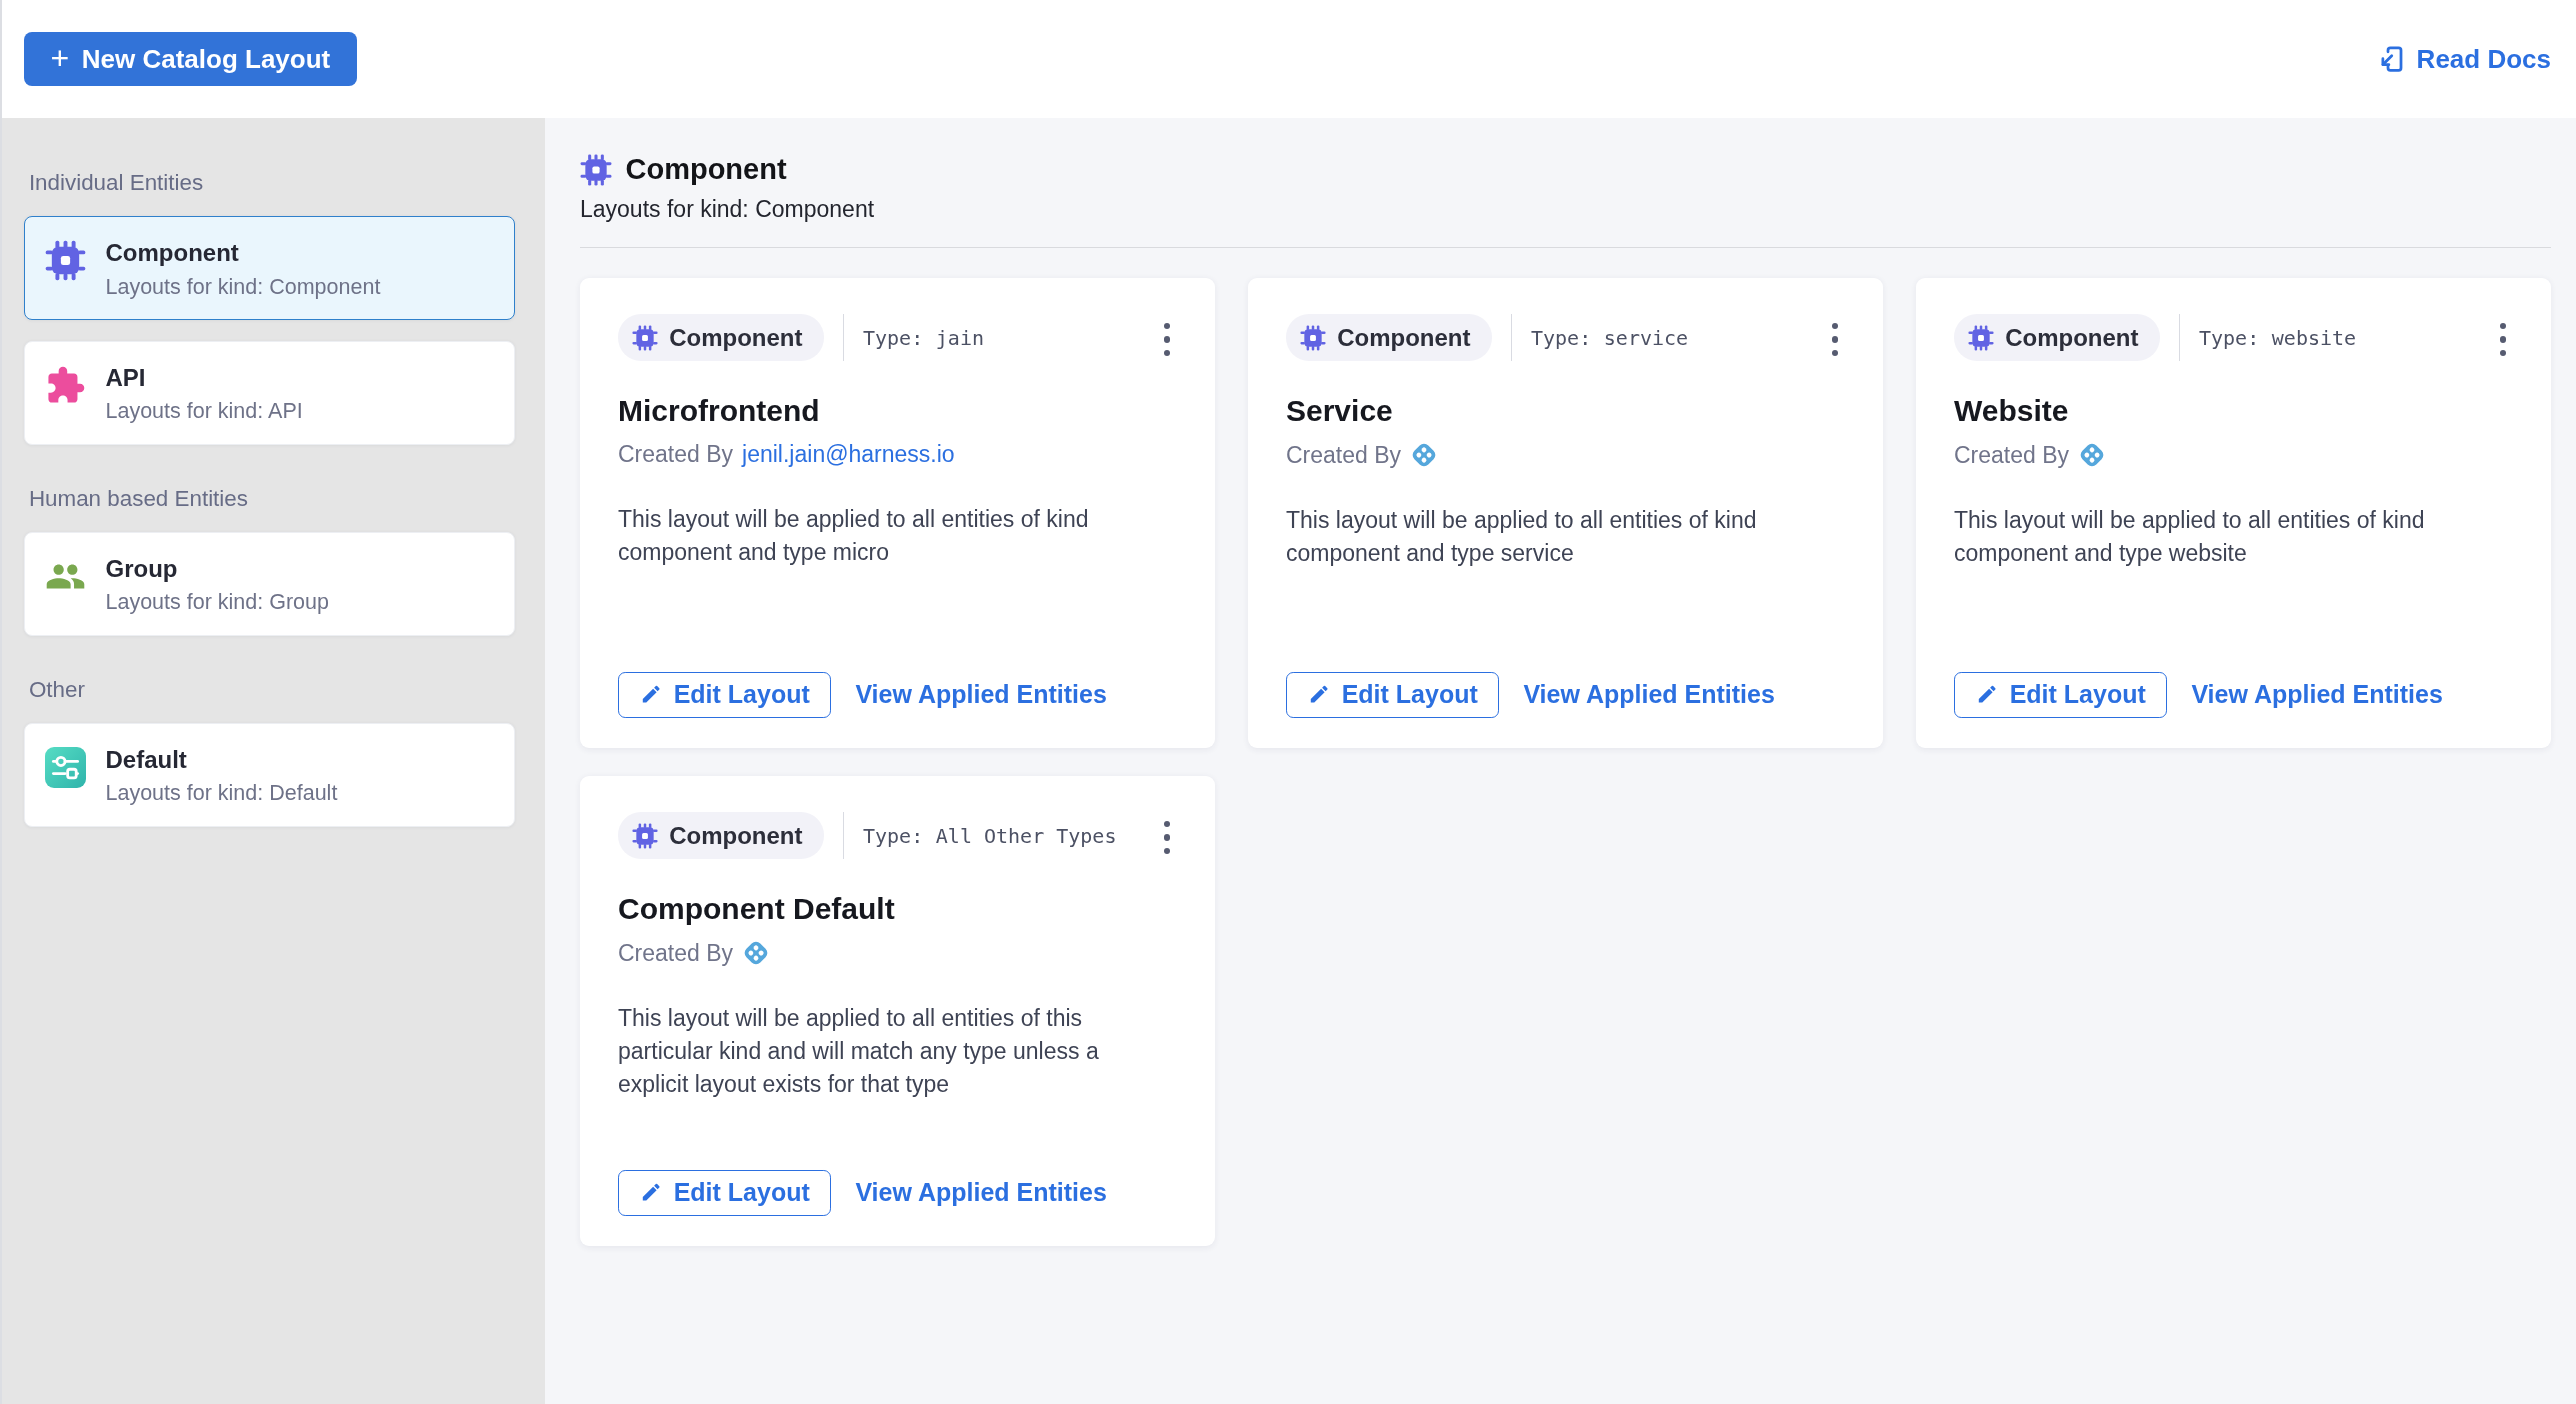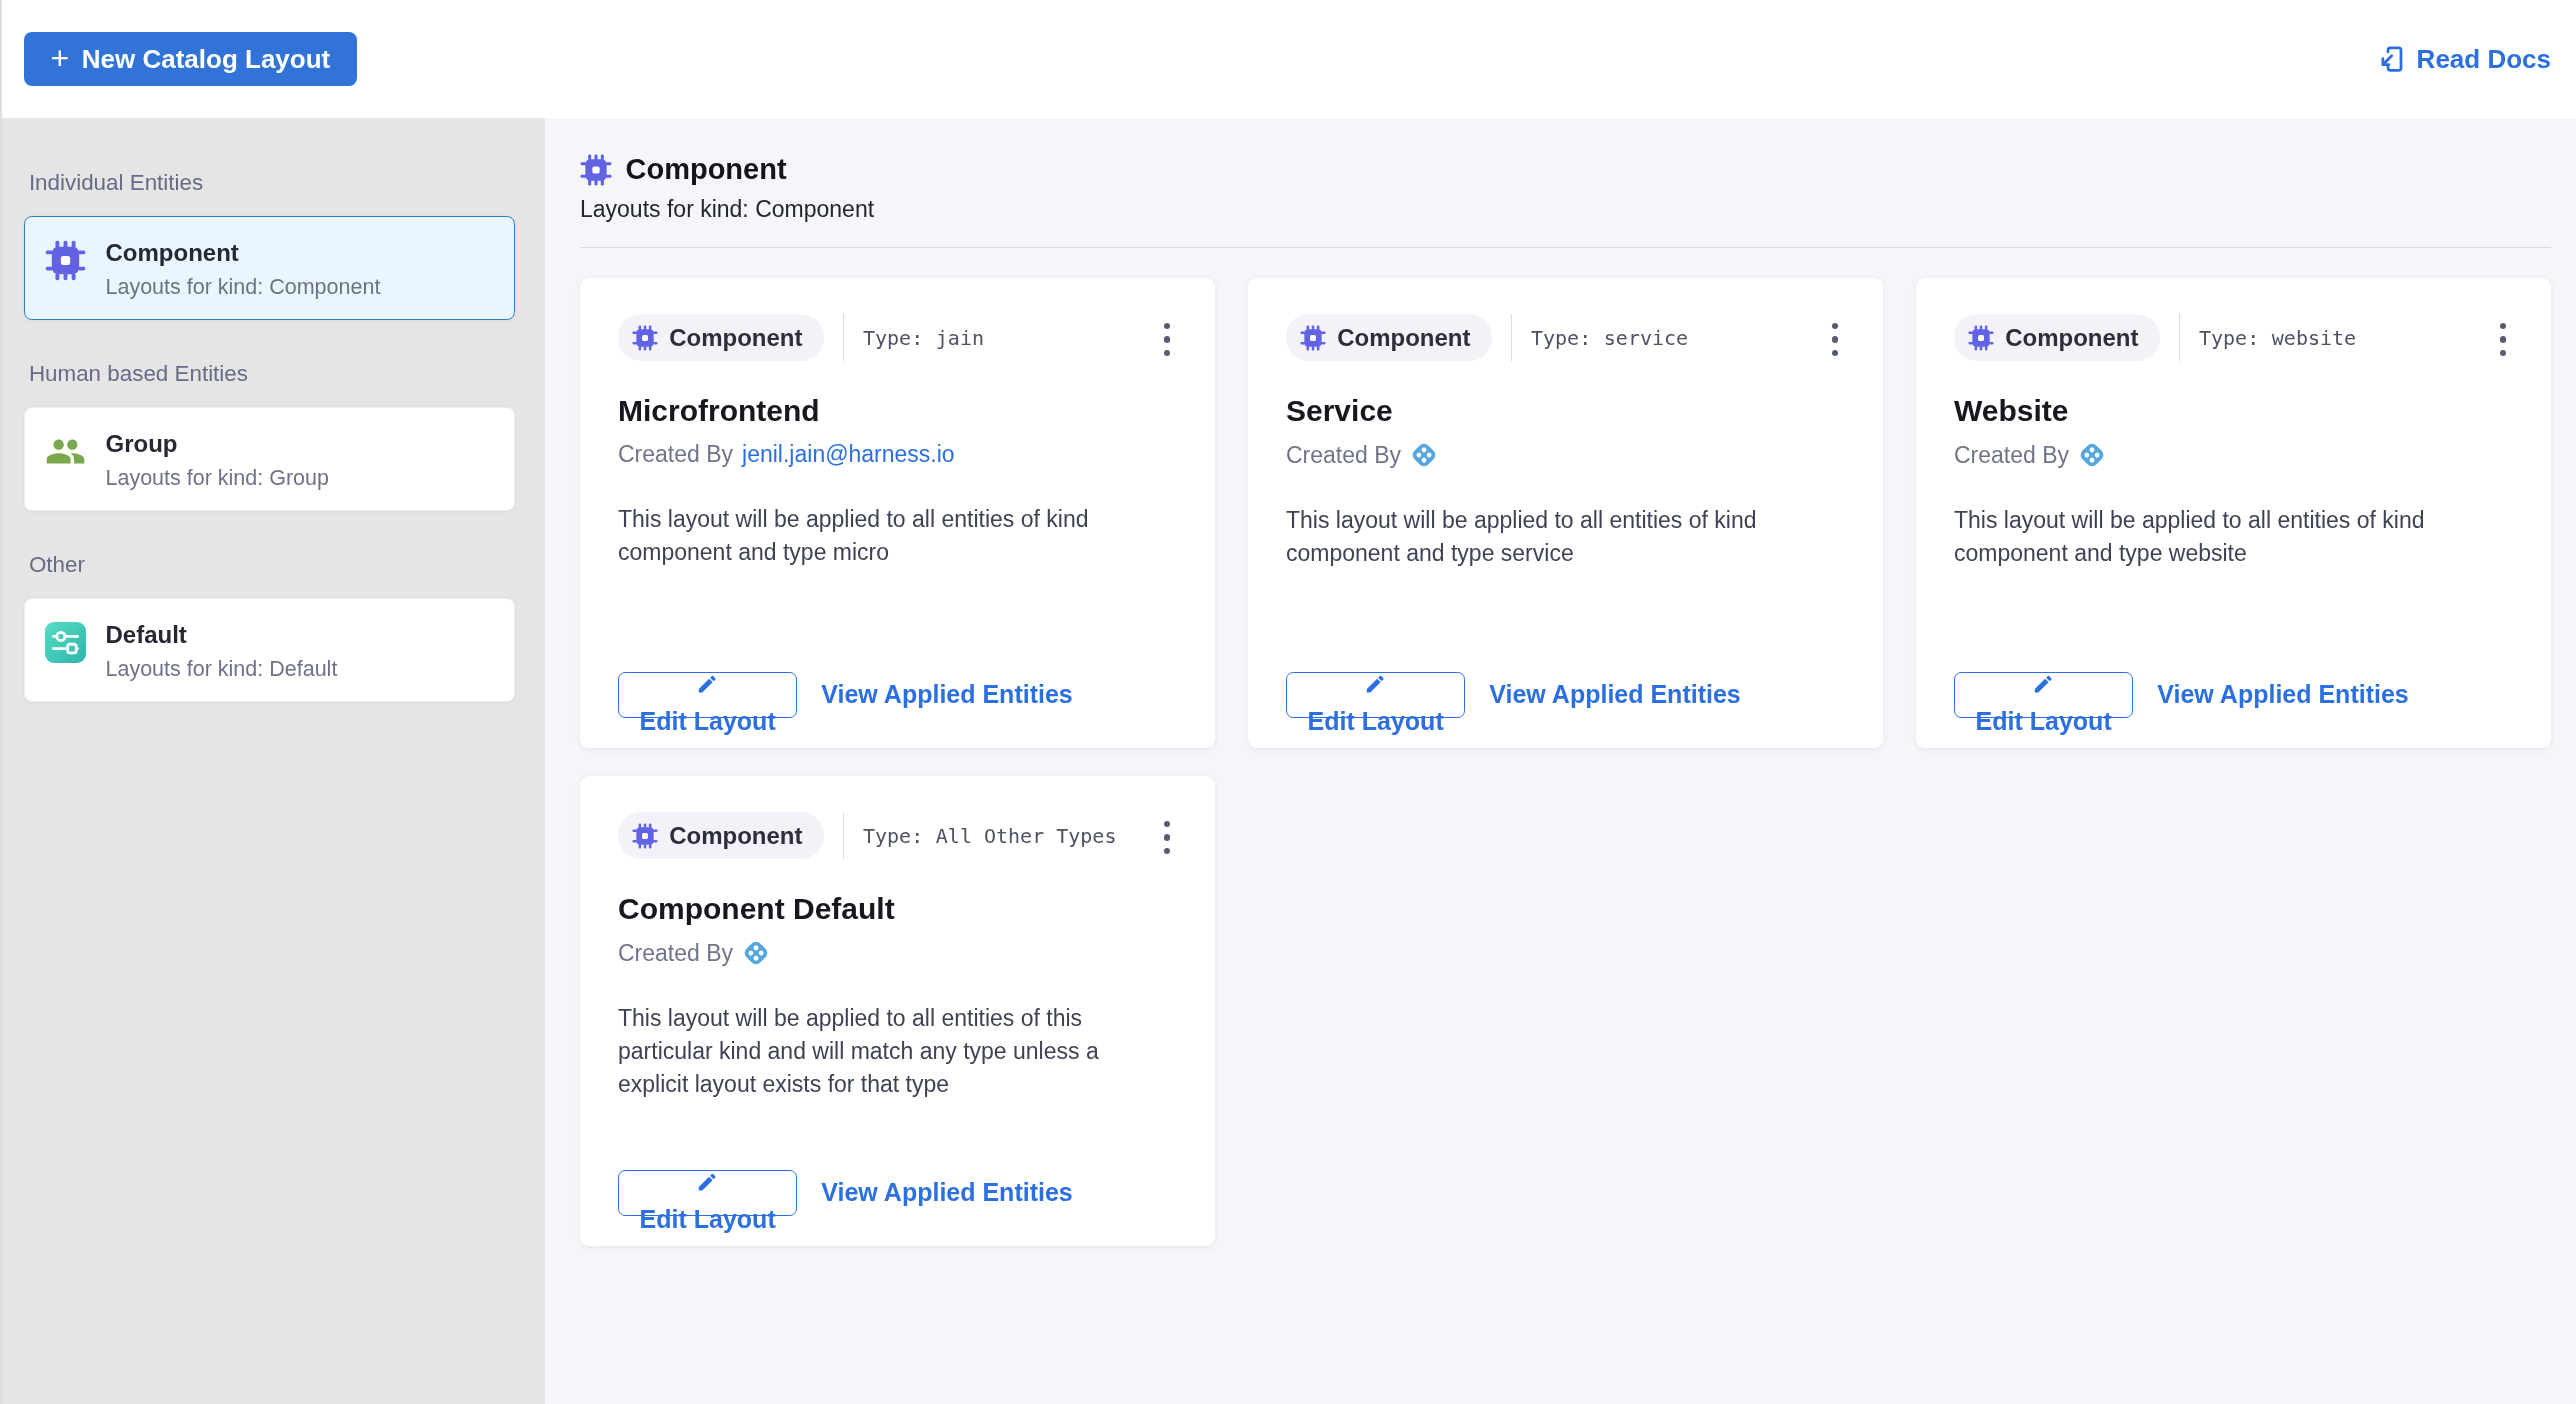--- a/index.html
+++ b/index.html
@@ -140,21 +140,21 @@
   .created-user { color: var(--link-blue); text-decoration: none; cursor: pointer; }
   .created-icon { width: 28px; height: 28px; color: var(--harness-blue); }
   .created-icon svg { width: 100%; height: 100%; display: block; }
   .desc { margin-top: 35px; font-size: 23px; line-height: 33px; color: #3e4354; padding-right: 5.4px; }
   .card-foot { margin-top: auto; display: flex; align-items: center; gap: 24px; }
   .btn-outline {
     display: inline-flex; align-items: center; gap: 11.7px;
     height: 46px; padding: 0 20.6px;
     background: transparent; border: 1.8px solid var(--link-blue); border-radius: 7.2px;
     color: var(--link-blue); font-family: "Liberation Sans", sans-serif;
-    font-size: 25px; font-weight: 600; cursor: pointer; flex-direction: column;
+    font-size: 25px; font-weight: 600; cursor: pointer;
   }
   .btn-outline .icon { width: 22.4px; height: 22.4px; }
   .btn-outline .icon svg { width: 100%; height: 100%; display: block; }
   .view-link { font-size: 25px; font-weight: 600; color: var(--link-blue); text-decoration: none; cursor: pointer; }
 </style>
 </head>
 <body>
 
 <div class="page" data-name="catalog-entities-page">
 
@@ -192,20 +192,31 @@
               <rect x="0.4" y="15.6" width="4.2" height="2.3" rx="1"></rect>
               <rect x="19.4" y="6.1" width="4.2" height="2.3" rx="1"></rect>
               <rect x="19.4" y="15.6" width="4.2" height="2.3" rx="1"></rect>
               <rect x="4" y="4" width="16" height="16" rx="3.6"></rect>
               <rect x="9.3" y="9.3" width="5.4" height="5.4" rx="1.4" fill="#fff"></rect>
             </svg>
           </span>
     <div class="side-text" data-name="sidebar-item-text">
       <div class="side-title" data-name="sidebar-item-title">Component</div>
       <div class="side-sub" data-name="sidebar-item-subtitle">Layouts for kind: Component</div>
+    </div>
+  </div>
+        <div class="side-item" data-name="sidebar-item-api">
+    <span class="side-icon icon" data-name="api-puzzle-icon" style="color: rgb(236, 77, 157);">
+            <svg viewBox="0 0 24 24" fill="currentColor">
+              <path d="M20.5 11H19V7c0-1.1-.9-2-2-2h-4V3.5C13 2.12 11.88 1 10.5 1S8 2.12 8 3.5V5H4c-1.1 0-1.99.9-1.99 2v3.8H3.5c1.49 0 2.7 1.21 2.7 2.7s-1.21 2.7-2.7 2.7H2V20c0 1.1.9 2 2 2h3.8v-1.5c0-1.49 1.21-2.7 2.7-2.7 1.49 0 2.7 1.21 2.7 2.7V22H17c1.1 0 2-.9 2-2v-4h1.5c1.38 0 2.5-1.12 2.5-2.5S21.88 11 20.5 11z"></path>
+            </svg>
+          </span>
+    <div class="side-text" data-name="sidebar-item-text">
+      <div class="side-title" data-name="sidebar-item-title">API</div>
+      <div class="side-sub" data-name="sidebar-item-subtitle">Layouts for kind: API</div>
     </div>
   </div>
         <div class="side-label later" data-name="sidebar-section-label">Human based Entities</div>
         <div class="side-item" data-name="sidebar-item-group">
     <span class="side-icon icon" data-name="group-people-icon" style="color: rgb(122, 168, 79);">
             <svg viewBox="0 0 24 24" fill="currentColor">
               <path d="M16 11c1.66 0 2.99-1.34 2.99-3S17.66 5 16 5s-3 1.34-3 3 1.34 3 3 3zm-8 0c1.66 0 2.99-1.34 2.99-3S9.66 5 8 5 5 6.34 5 8s1.34 3 3 3zm0 2c-2.33 0-7 1.17-7 3.5V19h14v-2.5C15 14.17 10.33 13 8 13zm8 0c-.29 0-.62.02-.97.05 1.16.84 1.97 1.97 1.97 3.45V19h6v-2.5c0-2.33-4.67-3.5-7-3.5z"></path>
             </svg>
           </span>
     <div class="side-text" data-name="sidebar-item-text">

